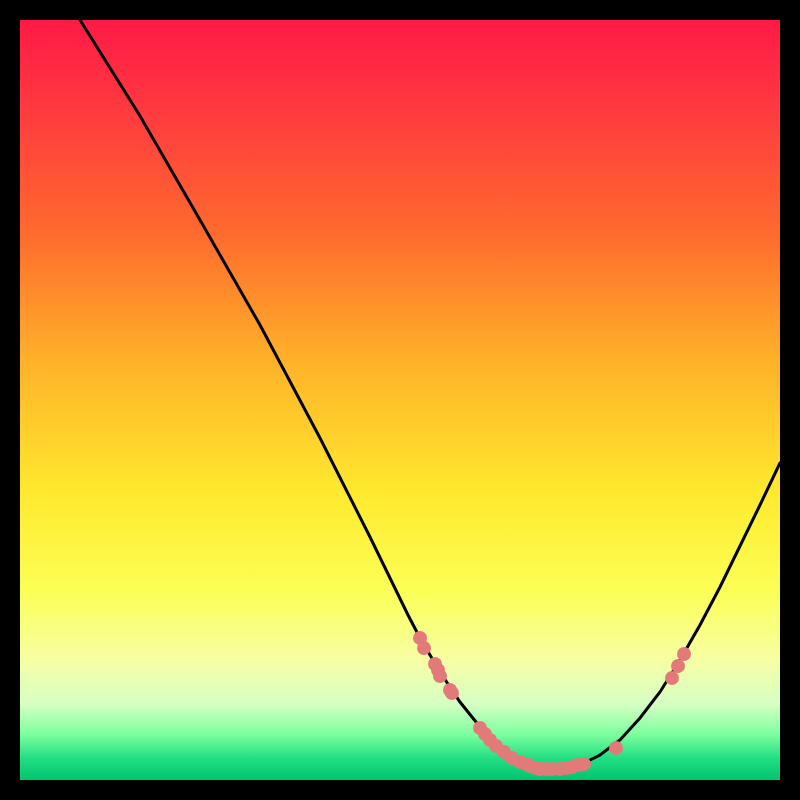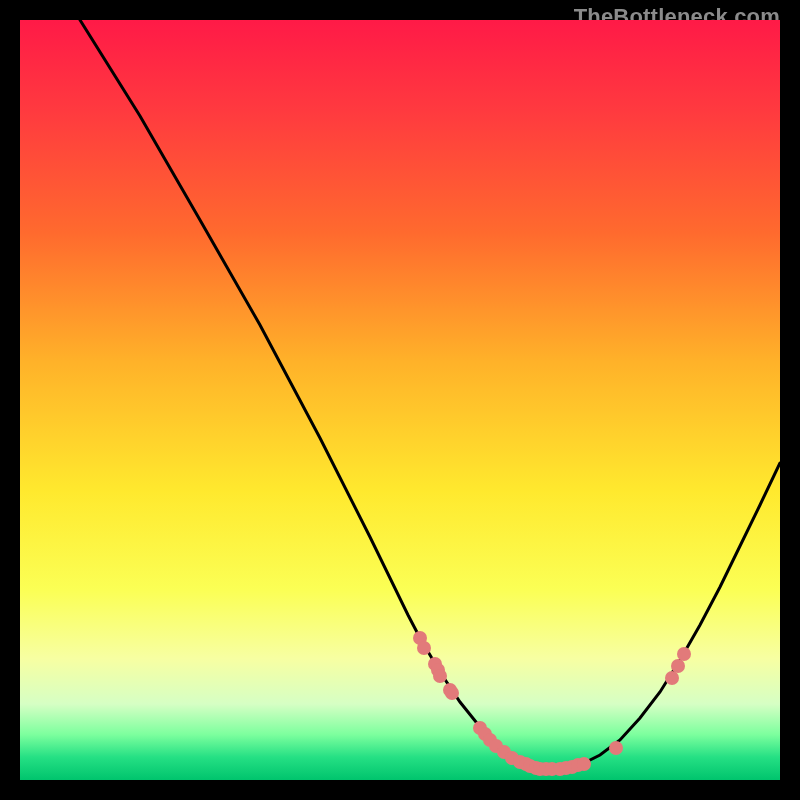--- a/index.html
+++ b/index.html
@@ -17,21 +17,20 @@
       #7dff9e 94%,
       #25e084 97%,
       #00c46d 100%)}
   .curve{position:absolute;left:0;top:0;width:760px;height:760px;pointer-events:none}
   .dot{position:absolute;width:14px;height:14px;border-radius:50%;background:#e27a7a;transform:translate(-50%,-50%)}
 </style>
 </head>
 <body>
 
 <div class="frame">
-  <div class="watermark">TheBottleneck.com</div>
 
   <div class="plot-area">
     <svg class="curve" viewBox="0 0 760 760" preserveAspectRatio="none">
       <path id="curve-path" d="M 60 0 L 120 96 L 180 200 L 240 305 L 300 418 L 350 517 L 388 595 L 400 618 L 420 652 L 440 682 L 460 707 L 480 727 L 500 740 L 520 748 L 540 749 L 560 745 L 580 735 L 600 720 L 620 698 L 640 672 L 660 640 L 680 605 L 700 567 L 720 526 L 740 485 L 760 443" fill="none" stroke="#000" stroke-width="3" stroke-linecap="round"></path>
     </svg>
     <div id="dots-layer">
         <div class="dot" style="left: 400px; top: 618px;"></div>
         <div class="dot" style="left: 404px; top: 628px;"></div>
         <div class="dot" style="left: 415px; top: 644px;"></div>
         <div class="dot" style="left: 418px; top: 650px;"></div>

